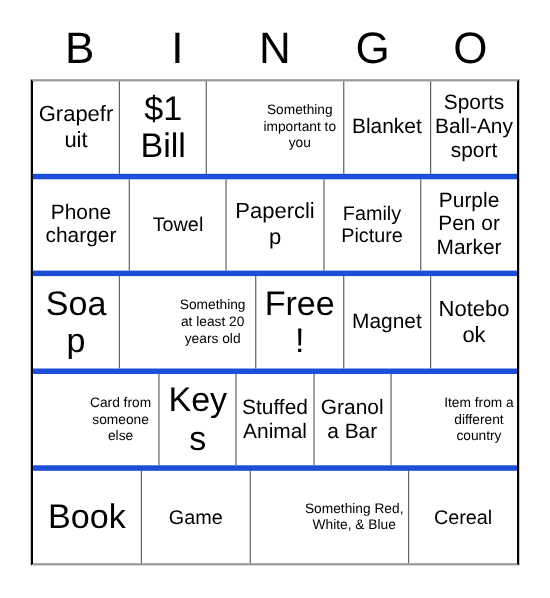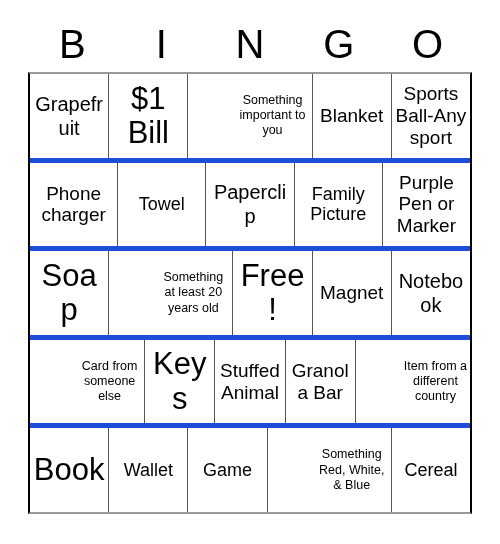--- a/index.html
+++ b/index.html
@@ -178,23 +178,20 @@
       <div class="cell sz-xs">
           <span class="cell-text">Item from a different country</span>
         </div>
     </div>
 
     <div class="grid-row">
       <div class="cell sz-xl">
           <span class="cell-text">Book</span>
         </div>
       <div class="cell sz-l">
-          <span class="cell-text">Wallet</span>
-        </div>
-      <div class="cell sz-l">
           <span class="cell-text">Game</span>
         </div>
       <div class="cell sz-xs">
           <span class="cell-text">Something Red, White, &amp; Blue</span>
         </div>
       <div class="cell sz-l">
           <span class="cell-text">Cereal</span>
         </div>
     </div>
 

